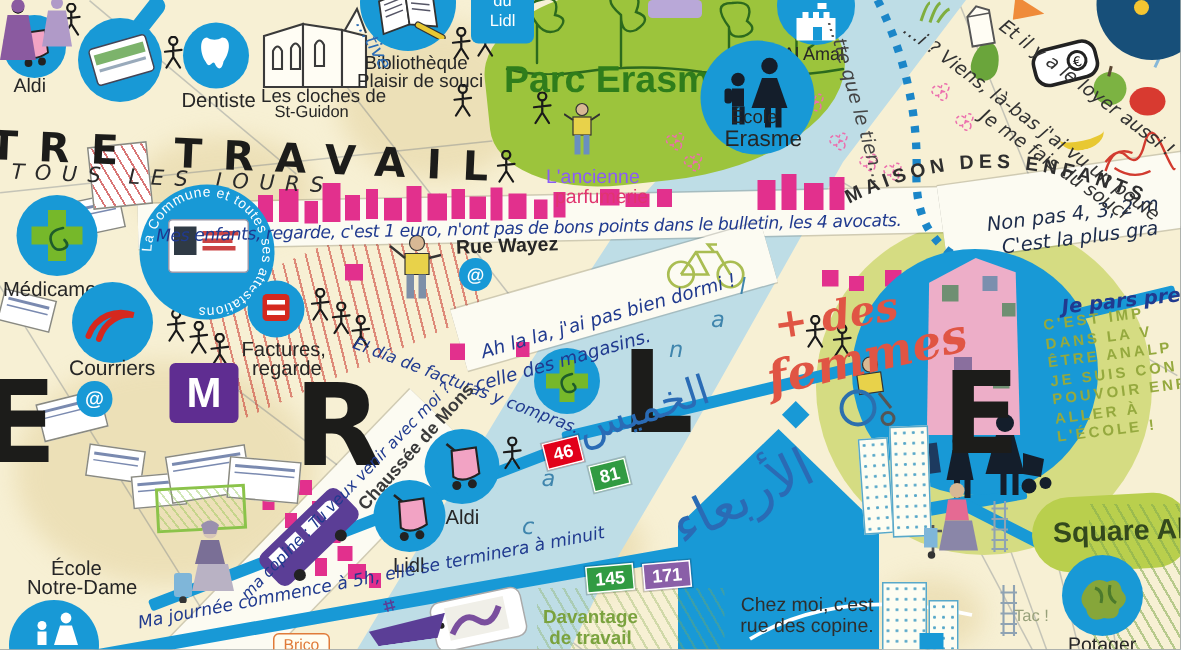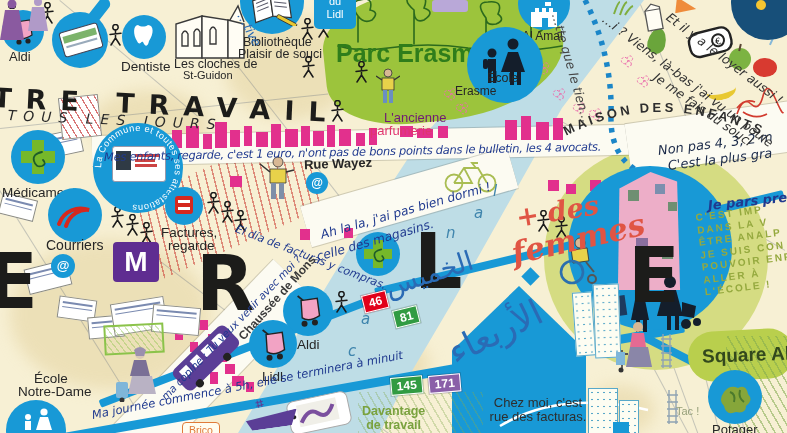--- a/index.html
+++ b/index.html
@@ -450,23 +450,23 @@
         <rect x="31" y="35" width="4" height="13"></rect>
         <rect x="38" y="35" width="4" height="13"></rect>
       <circle cx="13" cy="16" r="4.5"></circle>
         <path d="M9 22 h8 v12 h-8 z"></path>
         <rect x="9" y="34" width="3.4" height="12"></rect>
         <rect x="14" y="34" width="3.4" height="12"></rect>
       <rect x="4" y="22" width="5" height="10" rx="2"></rect>
     </g>
   </svg>
   <div class="clab" style="left:487px;top:72px;font-size:12.5px">École</div>
-  <div class="clab" style="left:455px;top:85px;font-size:12px">Erasme</div>
-
-  <div class="clab" style="left:384px;top:111px;color:#701a75">L'ancienne</div>
+  <div class="clab" style="left:483px;top:85px;font-size:15px">Erasme</div>
+
+  <div class="clab" style="left:364px;top:111px;color:#8b5cf6">L'ancienne</div>
   <div class="clab" style="left:370px;top:124px;color:#e0356f">parfumerie</div>
 
   <div class="circ" style="left:11px;top:130px;width:54px;height:54px"></div>
   <div class="a" style="left:21px;top:151px;width:34px;height:12px;background:#76b82a"></div>
   <div class="a" style="left:32px;top:140px;width:12px;height:34px;background:#76b82a"></div>
   <svg class="a" style="left:26px;top:148px" width="24" height="24" viewBox="0 0 24 24">
     <path d="M16 4 q-10 2 -8 9 q2 7 8 5 q5 -2 1 -6" fill="none" stroke="#1e5c2a" stroke-width="1.8" stroke-linecap="round"></path>
   </svg>
   <div class="clab" style="left:2px;top:186px;font-size:13.5px">Médicaments</div>
 
@@ -698,21 +698,21 @@
     <div>L'ÉCOLE !</div>
   </div>
   <div class="a" style="left:518px;top:194px;transform:rotate(-9deg);color:#e05544;font-family:'DejaVu Serif',serif;font-style:italic;font-weight:bold;line-height:1">
     <div style="font-size:27px">+ des</div>
     <div style="font-size:31px;margin:2px 0 0 -10px;transform:rotate(-4deg)">femmes</div>
   </div>
   <div class="a" style="left:383px;top:258px;font-size:27px;color:#2a6bb5;transform:rotate(-18deg);font-family:'DejaVu Sans',sans-serif">الخميس</div>
   <div class="a" style="left:445px;top:312px;font-size:35px;color:#2a6bb5;transform:rotate(-26deg);font-family:'DejaVu Sans',sans-serif">الأربعاء</div>
   <div class="a" style="left:486px;top:396px;width:104px;text-align:center;font-size:13px;color:#2e2e2e;line-height:1.1">
     <div>Chez moi, c'est</div>
-    <div>rue des facturas.</div>
+    <div>rue des copine.</div>
   </div>
   <div class="a" style="left:362px;top:404px;font-size:12.5px;font-weight:bold;color:#7aa23e;line-height:1.15;text-align:center">
     <div>Davantage</div>
     <div>de travail</div>
   </div>
   <div class="a" style="left:182px;top:422px;padding:1px 6px;border:1.5px solid #e07b39;border-radius:4px;color:#e07b39;font-size:10.5px;background:#fffdf0">Brico</div>
 
   <span class="canL" style="left:348px;top:342px">c</span>
   <span class="canL" style="left:361px;top:310px">a</span>
   <span class="canL" style="left:446px;top:224px">n</span>

